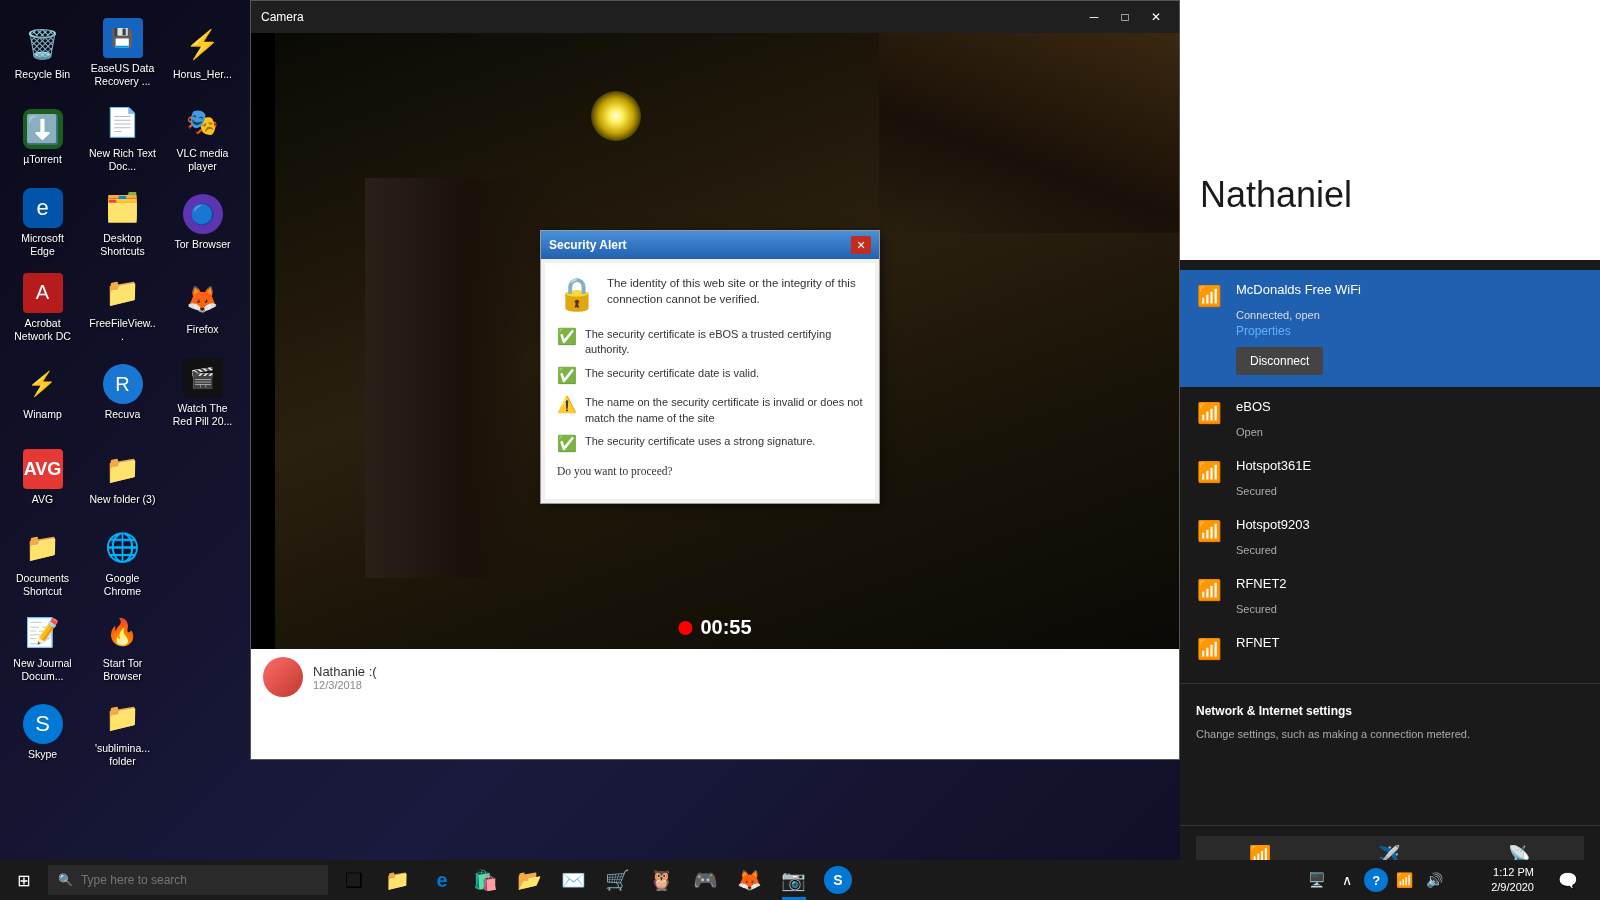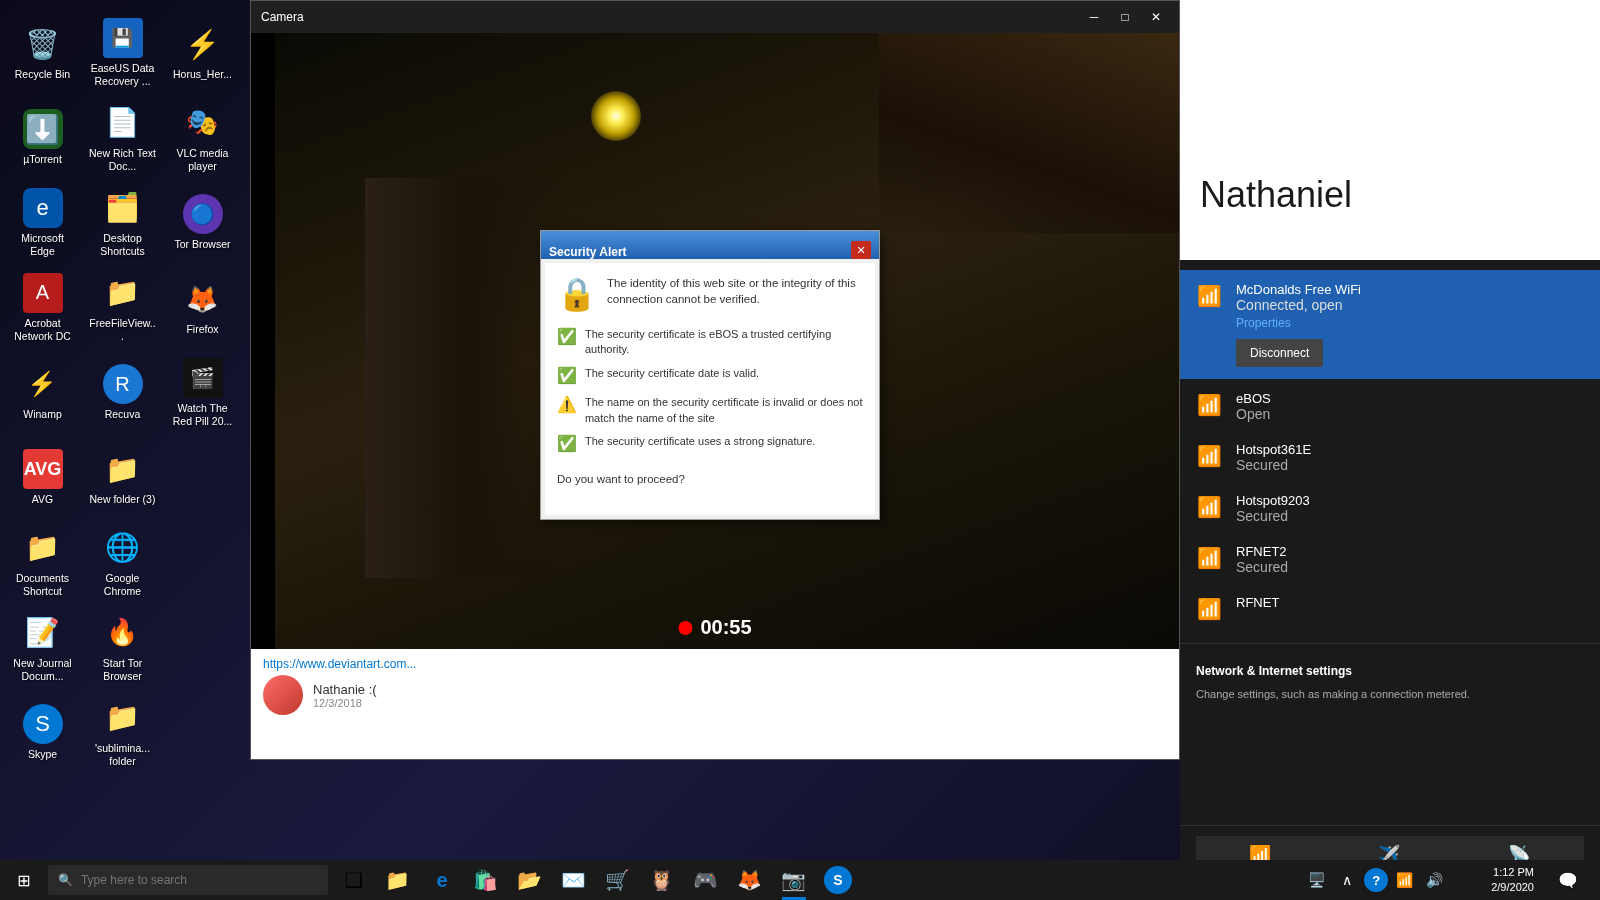--- a/index.html
+++ b/index.html
@@ -212,21 +212,21 @@
       background: #f0f0f0;
       border: 1px solid #999;
       box-shadow: 3px 3px 10px rgba(0,0,0,0.5);
       z-index: 100;
     }
 
     .dialog-titlebar {
       height: 28px;
       background: linear-gradient(180deg, #4a90d9 0%, #2060b0 100%);
       display: flex;
-      align-items: flex-end;
+      align-items: center;
       padding: 0 8px;
       justify-content: space-between;
     }
 
     .dialog-title {
       color: white;
       font-size: 12px;
       font-weight: bold;
     }
 
@@ -284,21 +284,22 @@
       flex-shrink: 0;
       margin-top: -1px;
     }
 
     .check-icon.ok { color: #2e7d32; }
     .check-icon.warn { color: #f57c00; }
 
     .dialog-question {
       font-size: 11.5px;
       color: #333;
-      margin: 18px 0;
+      margin: 10px 0;
+      font-family: Liberation Serif, serif;
     }
 
     .dialog-buttons {
       display: flex;
       gap: 8px;
       margin-top: 10px;
       padding: 8px 4px 4px;
       border-top: 1px solid #ccc;
     }
 
@@ -372,21 +373,21 @@
       height: 28px;
       display: flex;
       align-items: center;
       justify-content: center;
       font-size: 20px;
       color: white;
     }
 
     .wifi-info { flex: 1; }
     .wifi-name { font-size: 13px; color: white; font-weight: 500; }
-    .wifi-status { font-size: 14px; color: #aaa; margin-top: 0; }
+    .wifi-status { font-size: 11px; color: #aaa; margin-top: 12px; }
     .wifi-status.connected { color: #ddd; }
 
     .wifi-properties-link {
       font-size: 12px;
       color: #60b0ff;
       cursor: pointer;
       margin-top: 4px;
       text-decoration: none;
     }
 
@@ -669,21 +670,20 @@
         <div style="position:absolute;top:0;left:0;right:0;bottom:0;background:linear-gradient(160deg,#0a0a05 0%,#1a1508 20%,#2a2010 40%,#1a1508 60%,#050505 100%);"></div>
         <div style="position:absolute;top:8%;left:35%;width:50px;height:50px;background:radial-gradient(circle,#fffde7 0%,#ffee58 20%,#c0a000 50%,transparent 80%);border-radius:50%;"></div>
         <div style="position:absolute;top:20%;left:10%;width:200px;height:400px;background:linear-gradient(90deg,#2a2018 0%,#1a1208 50%,transparent 100%);"></div>
         <div style="position:absolute;top:0;right:0;width:300px;height:200px;background:linear-gradient(200deg,#3a2810 0%,#1a1008 60%,transparent 100%);"></div>
       </div>
       <div class="recording-indicator">
         <div class="rec-dot"></div>
         <span>00:55</span>
       </div>
       <div class="camera-bottom">
-        <div class="url-bar">https://www.deviantart.com...</div>
         <div class="chat-preview">
           <div class="chat-avatar"></div>
           <div class="chat-info">
             <div class="chat-name">Nathanie :(</div>
             <div class="chat-date">12/3/2018</div>
           </div>
         </div>
       </div>
     </div>
   </div>

